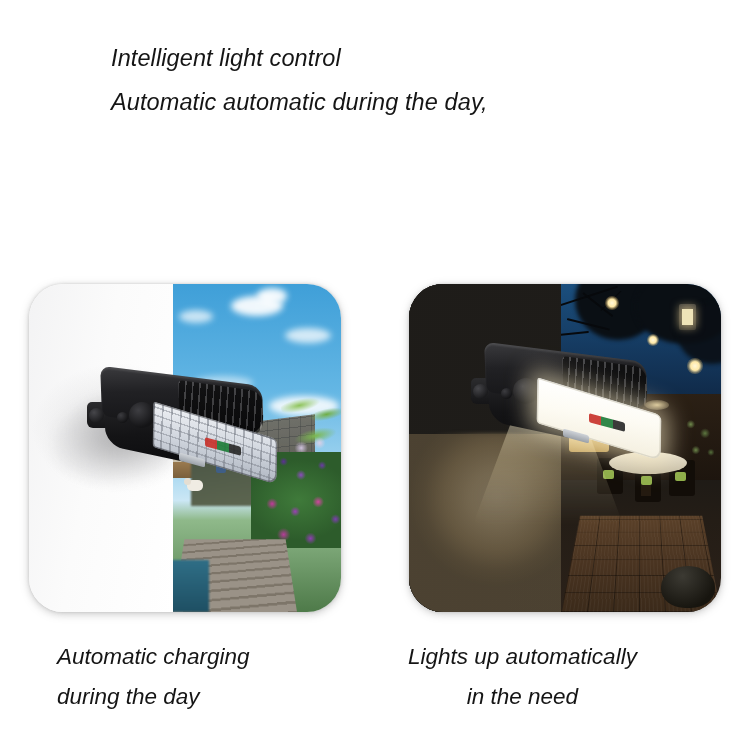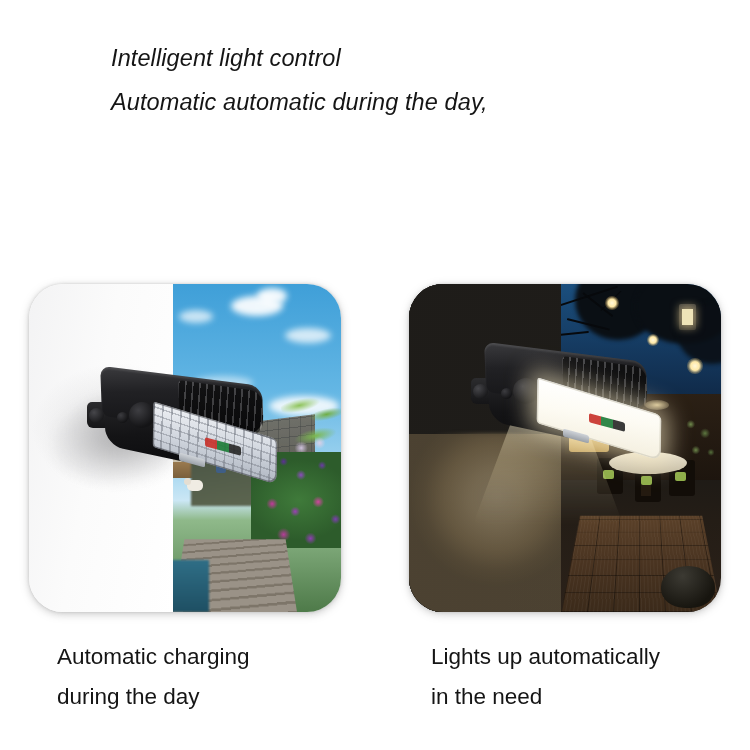--- a/index.html
+++ b/index.html
@@ -511,23 +511,24 @@
     filter: blur(5px);
     pointer-events: none;
   }
 
   
   .caption {
     position: absolute;
     font-size: 22.5px;
     line-height: 40px;
     color: #151515;
+    font-style: italic;
   }
   .caption-left  { left: 57px;  top: 637px; }
-  .caption-right { left: 431px; top: 637px; }
+  .caption-right { left: 408px; top: 637px; text-align: center; }
   .caption-line { white-space: nowrap; }
 </style>
 </head>
 <body>
 
 <div class="headline">
   <div class="headline-line">Intelligent light control</div>
   <div class="headline-line">Automatic automatic during the day,</div>
 </div>
 

